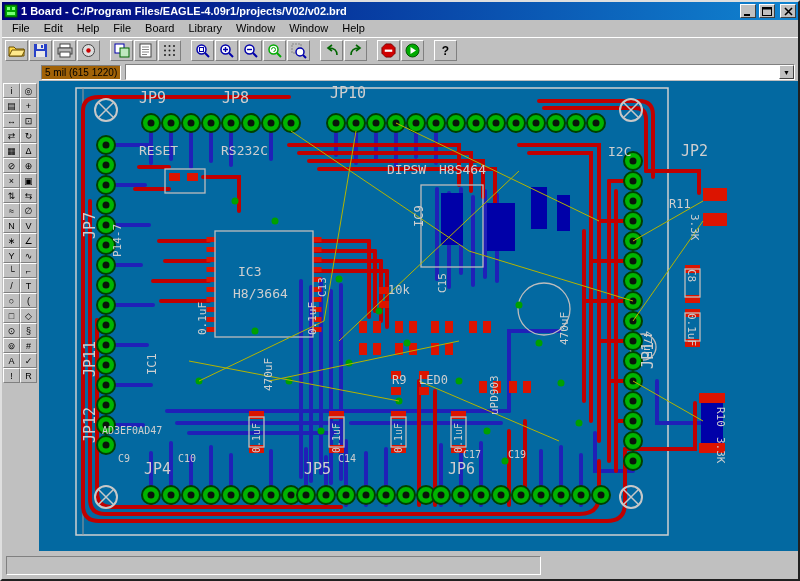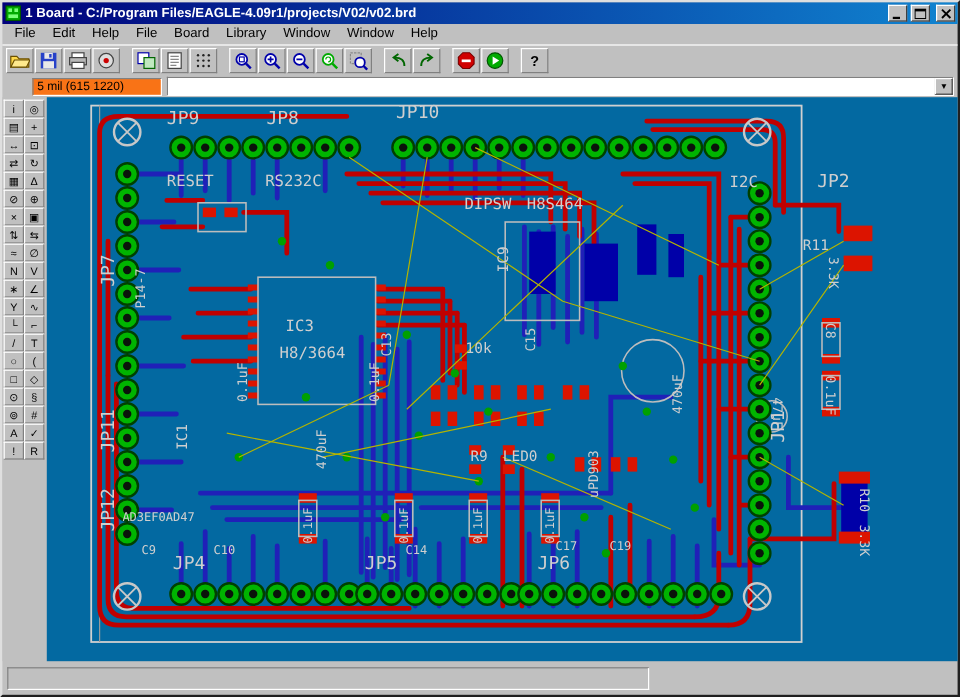--- a/index.html
+++ b/index.html
@@ -18,21 +18,21 @@
   .menubar{height:17px;flex:0 0 17px;display:flex;align-items:center;padding-left:3px;font-size:11px}
   .menu-item{padding:1px 7px 2px 7px;color:#000}
   
   .toolbar{height:26px;flex:0 0 26px;border-top:1px solid #fff;display:flex;align-items:center;padding:1px 3px}
   .tbtn{width:23px;height:21px;background:#c0c0c0;border:1px solid;
     border-color:#ffffff #808080 #808080 #ffffff;display:flex;align-items:center;justify-content:center;
     padding:0;margin-right:1px;font-size:12px;font-weight:bold;color:#000}
   .sep{width:9px;height:100%}
   
   .commandbar{height:18px;flex:0 0 18px;display:flex;align-items:center;padding:1px 3px;gap:4px}
-  .coord-box{margin-left:22px;width:108px;height:15px;font-size:10px;padding:1px 3px;background:#f97316;
+  .coord-box{margin-left:36px;width:80px;height:15px;font-size:10px;padding:1px 3px;background:#a16207;
     border:1px solid;border-color:#808080 #fff #fff #808080;white-space:nowrap;overflow:hidden}
   .cmd-combo{flex:1;height:16px;background:#fff;position:relative;
     border:1px solid;border-color:#808080 #fff #fff #808080}
   .cmd-input{position:absolute;left:1px;top:0;width:calc(100% - 17px);height:100%;border:none;
     outline:none;font-size:11px;font-family:"Liberation Sans",sans-serif}
   .combo-arrow{position:absolute;right:0;top:0;width:15px;height:14px;background:#c0c0c0;
     border:1px solid;border-color:#fff #404040 #404040 #fff;font-size:7px;line-height:13px;text-align:center}
   
   .main{flex:1;display:flex;min-height:0}
   .palette{width:37px;flex:0 0 37px;background:#c0c0c0;padding:2px 1px;

